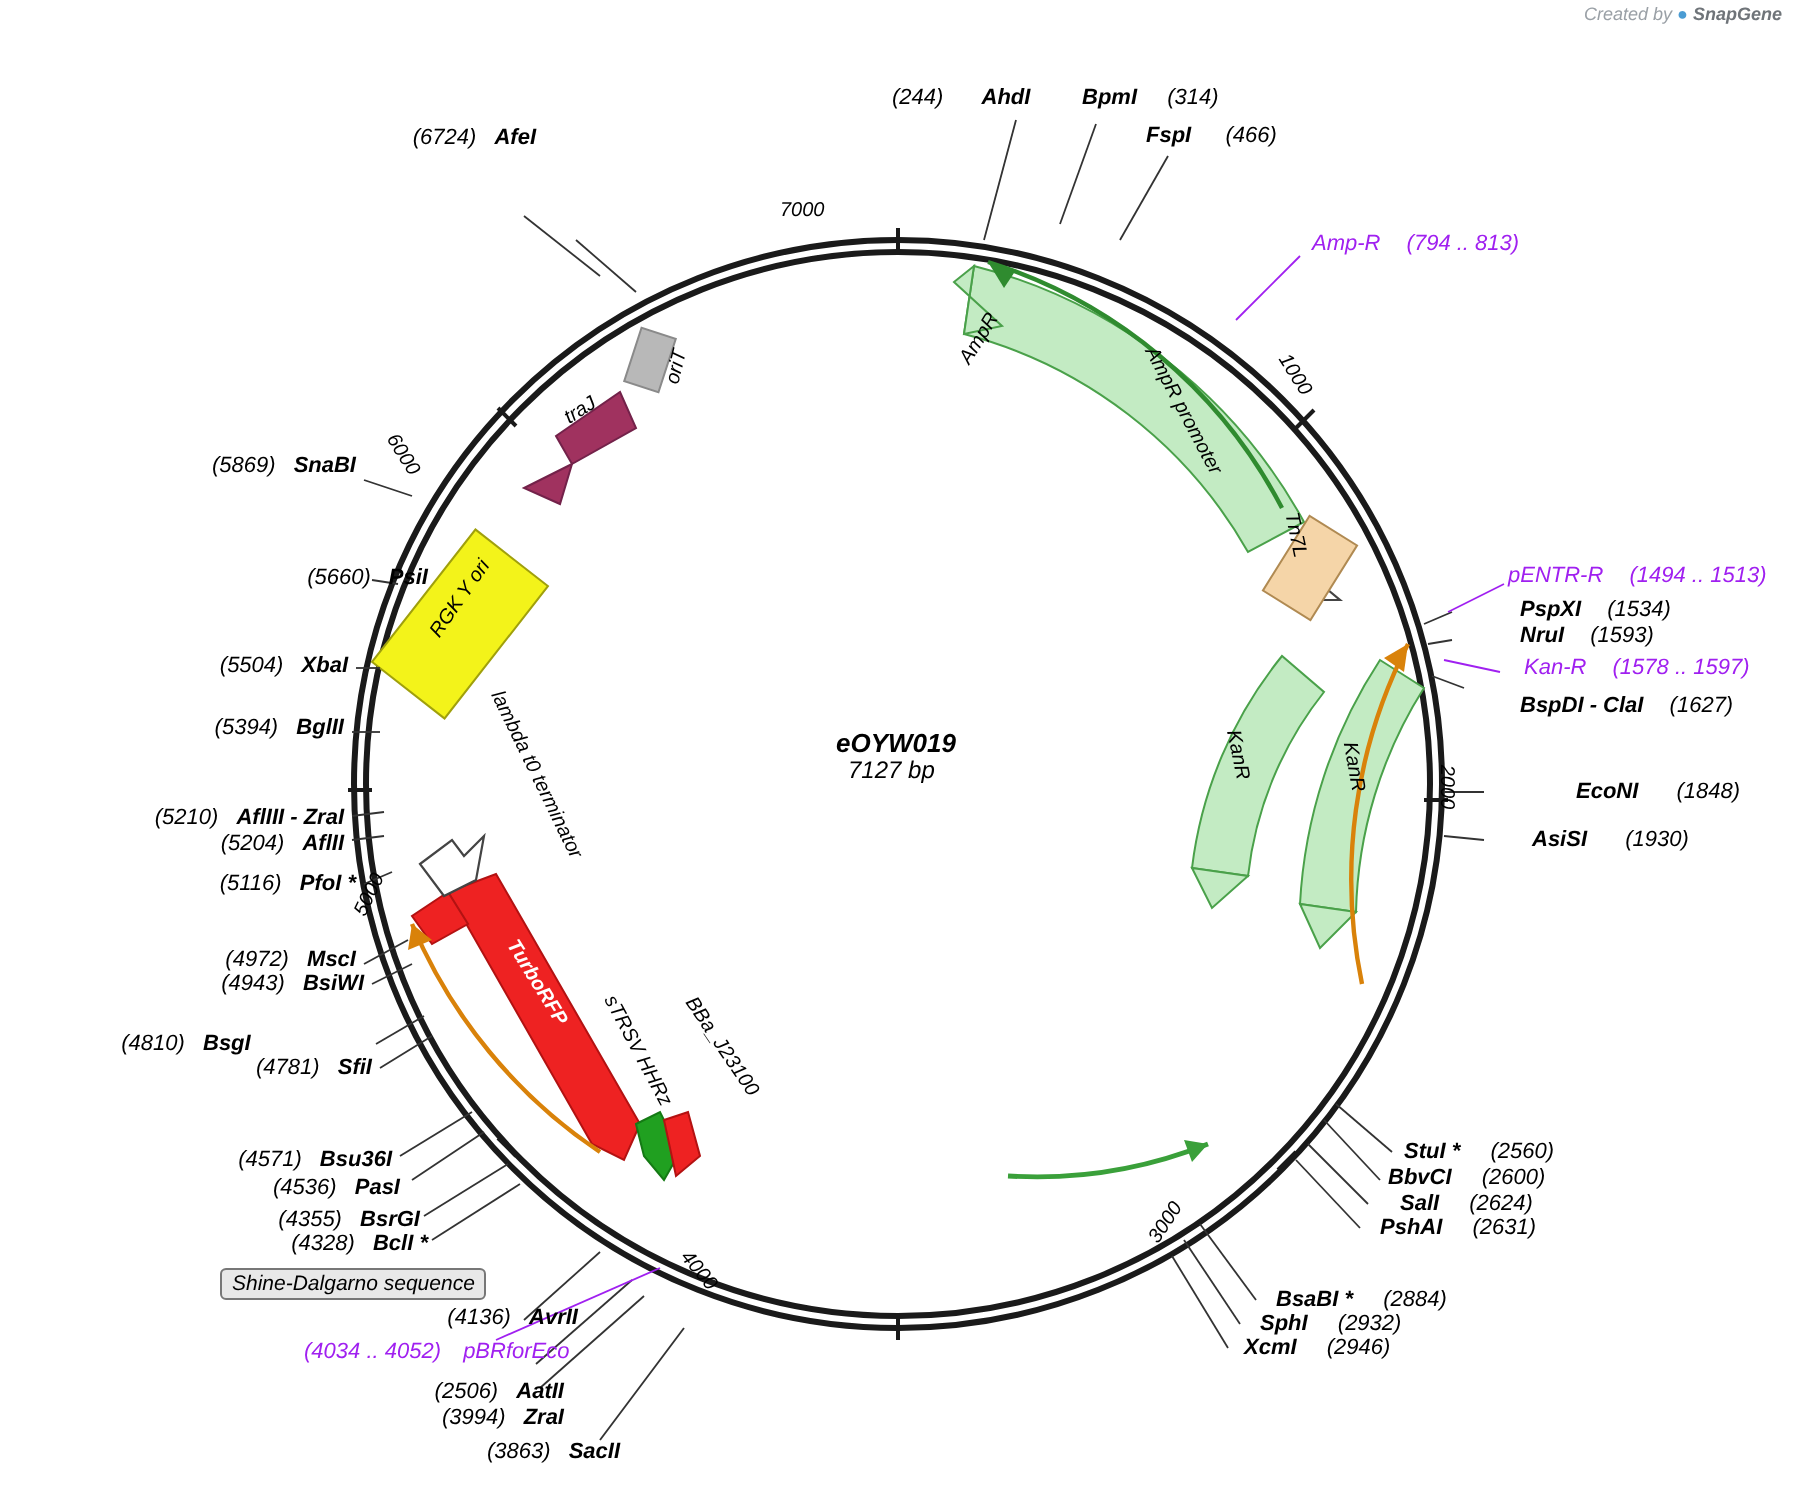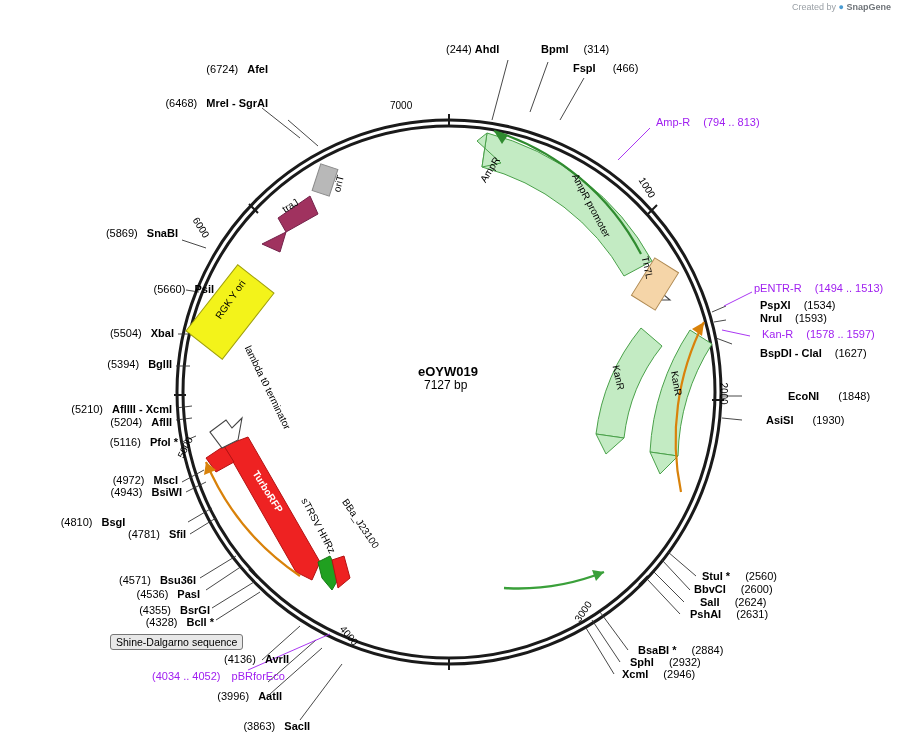--- a/index.html
+++ b/index.html
@@ -1,21 +1,21 @@
 <!DOCTYPE html>
 <html><head>
 <meta charset="utf-8">
 <style>
   html,body{margin:0;padding:0;}
   body{
     width:899px;height:743px;background:#ffffff;
     font-family:"Liberation Sans", sans-serif;
     position:relative;overflow:hidden;
   }
-  #stage{position:absolute;left:0;top:0;width:899px;height:743px;}
+  #stage{position:absolute;left:0;top:0;width:899px;height:743px;font-style:italic;}
   svg#map{position:absolute;left:0;top:0;width:899px;height:743px;}
   .lbl{position:absolute;white-space:nowrap;font-size:11px;color:#000;}
   .enz{font-weight:bold;}
   .pos{font-weight:normal;}
   .purple{color:#a020f0;}
   .credit{position:absolute;right:8px;top:2px;font-size:9px;color:#9aa0a6;}
   .credit b{color:#6f7479;font-weight:bold;}
   .credit .sg{color:#4b9cd3;}
   .plasmid-name{font-weight:bold;font-size:13px;}
   .bp{font-size:12px;}
@@ -207,58 +207,54 @@
   </div>
   <div class="lbl purple" style="left:152px;top:670px;">
     <span>(4034 .. 4052)</span>
     <span style="margin-left:8px;">pBRforEco</span>
   </div>
 
   <div class="sd-box" style="left:110px;top:634px;">Shine-Dalgarno sequence</div>
 
   <div class="lbl" style="left:446px;top:43px;">
     <span class="pos">(244)</span>
-    <span class="enz" style="margin-left:0;">AhdI</span>
+    <span class="enz" style="margin-left:16px;">AhdI</span>
   </div>
   <div class="lbl" style="left:541px;top:43px;">
     <span class="enz">BpmI</span>
     <span class="pos" style="margin-left:12px;">(314)</span>
   </div>
   <div class="lbl" style="left:573px;top:62px;">
     <span class="enz">FspI</span>
     <span class="pos" style="margin-left:14px;">(466)</span>
   </div>
 
   <div class="lbl" style="left:0;top:63px;width:268px;text-align:right;">
     <span class="pos">(6724)</span>
     <span class="enz" style="margin-left:6px;">AfeI</span>
   </div>
-  <div class="lbl" style="left:0;top:97px;width:268px;text-align:right;">
-    <span class="pos">(6468)</span>
-    <span class="enz" style="margin-left:6px;">MreI  - SgrAI</span>
-  </div>
   <div class="lbl" style="left:0;top:227px;width:178px;text-align:right;">
     <span class="pos">(5869)</span>
     <span class="enz" style="margin-left:6px;">SnaBI</span>
   </div>
   <div class="lbl" style="left:0;top:283px;width:182px;text-align:right;padding-left:32px;">
     <span class="pos">(5660)</span>
     <span class="enz" style="margin-left:6px;">PsiI</span>
   </div>
   <div class="lbl" style="left:0;top:327px;width:174px;text-align:right;">
     <span class="pos">(5504)</span>
     <span class="enz" style="margin-left:6px;">XbaI</span>
   </div>
   <div class="lbl" style="left:0;top:358px;width:172px;text-align:right;">
     <span class="pos">(5394)</span>
     <span class="enz" style="margin-left:6px;">BglII</span>
   </div>
   <div class="lbl" style="left:0;top:403px;width:172px;text-align:right;">
     <span class="pos">(5210)</span>
-    <span class="enz" style="margin-left:6px;">AflIII  - XcmI</span>
+    <span class="enz" style="margin-left:6px;">AflIII  - ZraI</span>
   </div>
   <div class="lbl" style="left:0;top:416px;width:172px;text-align:right;">
     <span class="pos">(5204)</span>
     <span class="enz" style="margin-left:6px;">AflII</span>
   </div>
   <div class="lbl" style="left:0;top:436px;width:178px;text-align:right;">
     <span class="pos">(5116)</span>
     <span class="enz" style="margin-left:6px;">PfoI *</span>
   </div>
   <div class="lbl" style="left:0;top:474px;width:178px;text-align:right;">
@@ -291,22 +287,26 @@
   </div>
   <div class="lbl" style="left:0;top:616px;width:214px;text-align:right;">
     <span class="pos">(4328)</span>
     <span class="enz" style="margin-left:6px;">BclI *</span>
   </div>
   <div class="lbl" style="left:0;top:653px;width:262px;text-align:right;padding-left:27px;">
     <span class="pos">(4136)</span>
     <span class="enz" style="margin-left:6px;">AvrII</span>
   </div>
   <div class="lbl" style="left:0;top:690px;width:282px;text-align:right;">
-    <span class="pos">(3996)</span>
+    <span class="pos">(2506)</span>
     <span class="enz" style="margin-left:6px;">AatII</span>
+  </div>
+  <div class="lbl" style="left:0;top:703px;width:282px;text-align:right;">
+    <span class="pos">(3994)</span>
+    <span class="enz" style="margin-left:6px;">ZraI</span>
   </div>
   <div class="lbl" style="left:0;top:720px;width:310px;text-align:right;">
     <span class="pos">(3863)</span>
     <span class="enz" style="margin-left:6px;">SacII</span>
   </div>
 
   <div class="lbl" style="left:760px;top:299px;">
     <span class="enz">PspXI</span>
     <span class="pos" style="margin-left:10px;">(1534)</span>
   </div>

